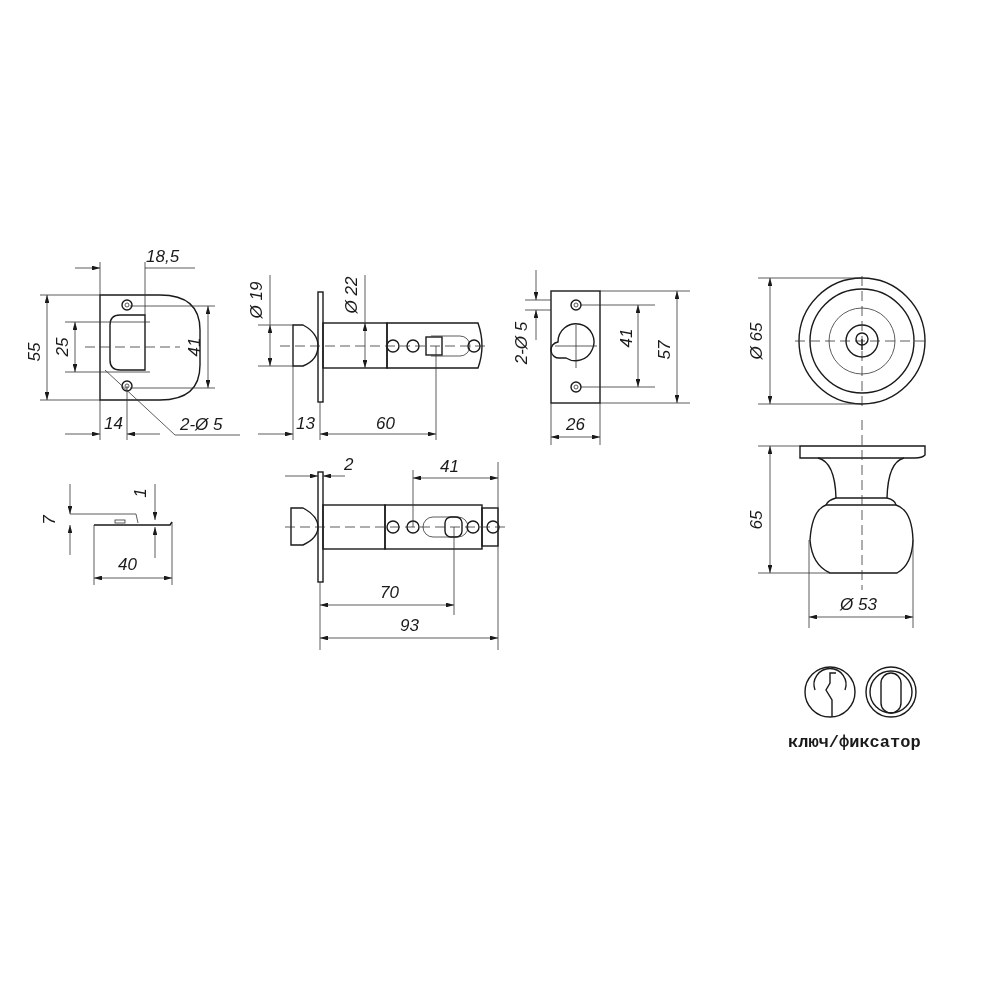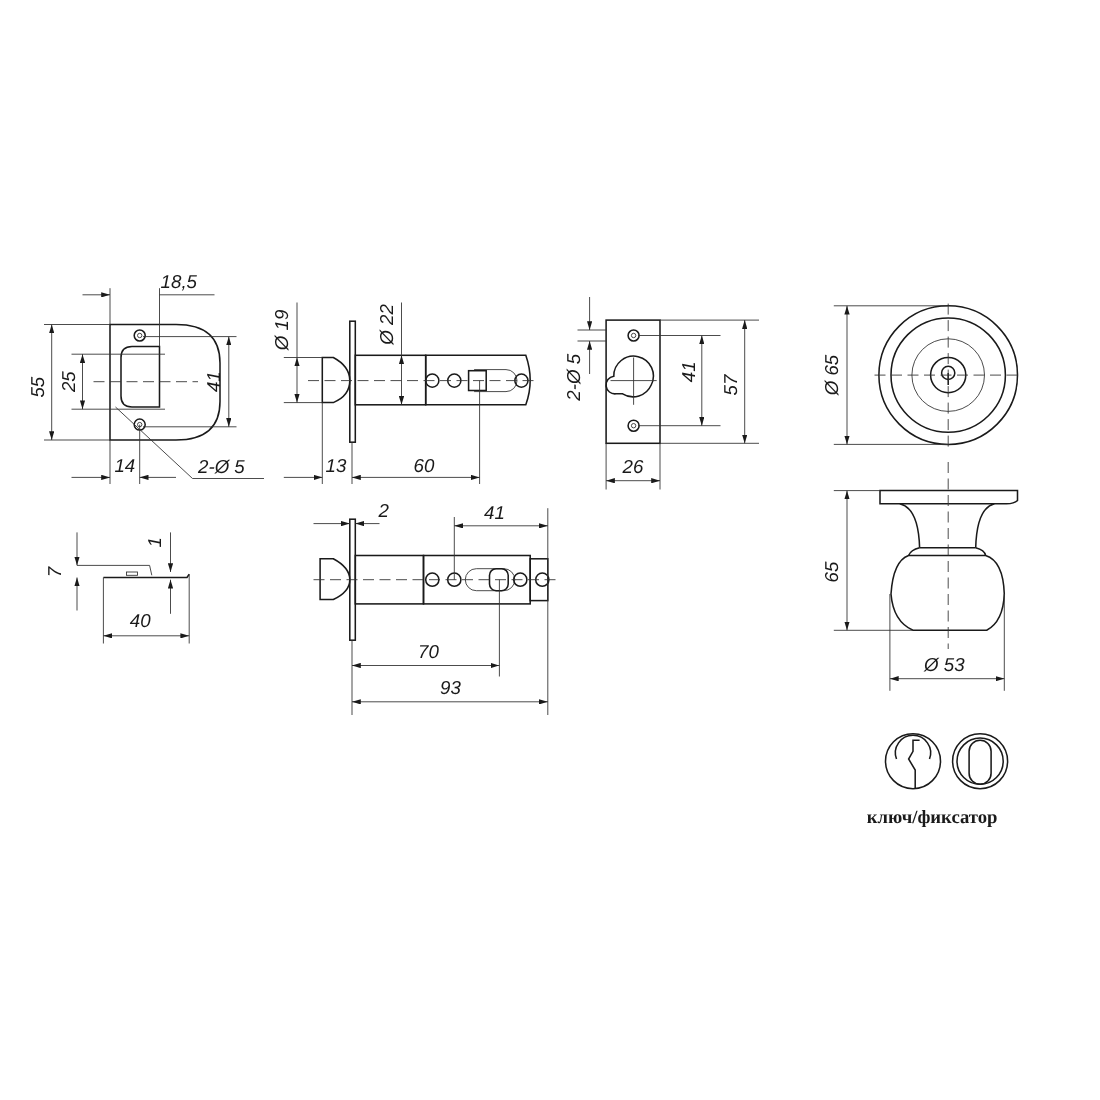--- a/index.html
+++ b/index.html
@@ -2,21 +2,21 @@
 <html><head>
 <meta charset="utf-8">
 <style>
   html,body{margin:0;padding:0;background:#fff;}
   body{width:1000px;height:1000px;position:relative;overflow:hidden;font-family:"Liberation Sans",sans-serif;}
   svg{position:absolute;left:0;top:0;}
   .ln{stroke:#1a1a1a;stroke-width:1.4;fill:none;}
   .thin{stroke:#333;stroke-width:0.8;fill:none;}
   .dash{stroke:#333;stroke-width:0.8;fill:none;stroke-dasharray:10 5;}
   .dim{font-family:"Liberation Sans",sans-serif;font-style:italic;font-size:17px;fill:#1a1a1a;}
-  .caption{position:absolute;left:788px;top:733px;font-family:Liberation Serif, serif;font-weight:bold;font-size:17px;color:#1a1a1a;}
+  .caption{position:absolute;left:788px;top:733px;font-family:Liberation Mono, monospace;font-weight:bold;font-size:17px;color:#1a1a1a;}
   .arr{fill:#1a1a1a;}
 </style>
 </head>
 <body>
 
 <svg width="1000" height="1000" viewBox="0 0 1000 1000">
   <defs>
     <marker id="a" markerWidth="10" markerHeight="6" refX="10" refY="3" orient="auto-start-reverse">
       <path d="M0,0 L10,3 L0,6 z" class="arr"></path>
     </marker>

